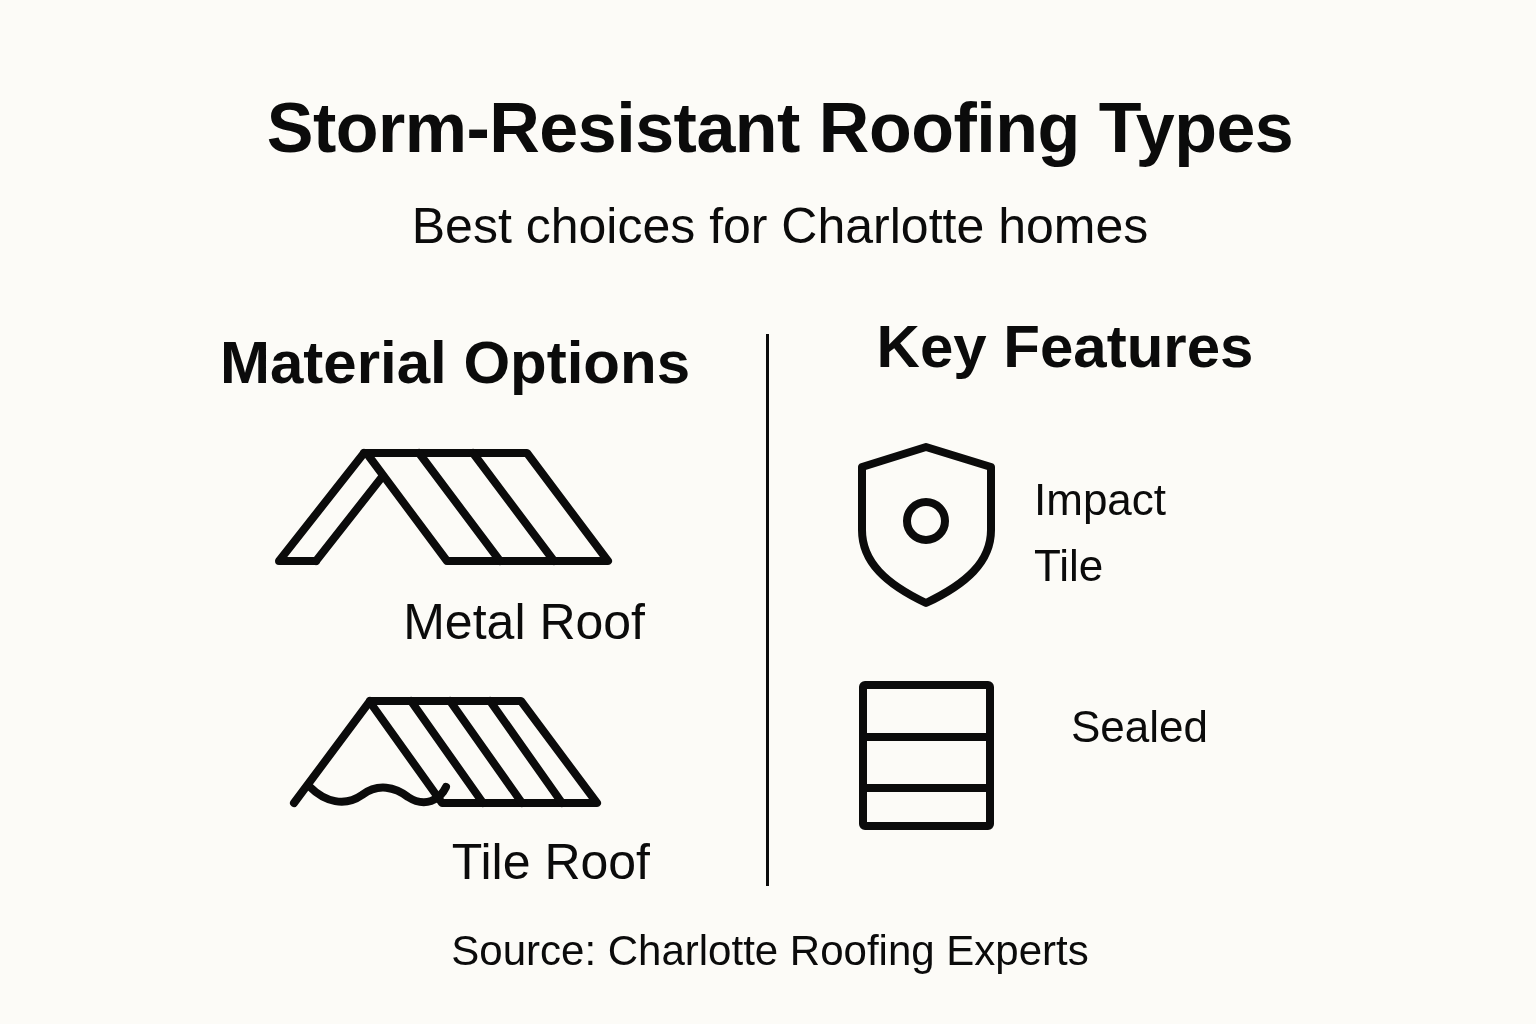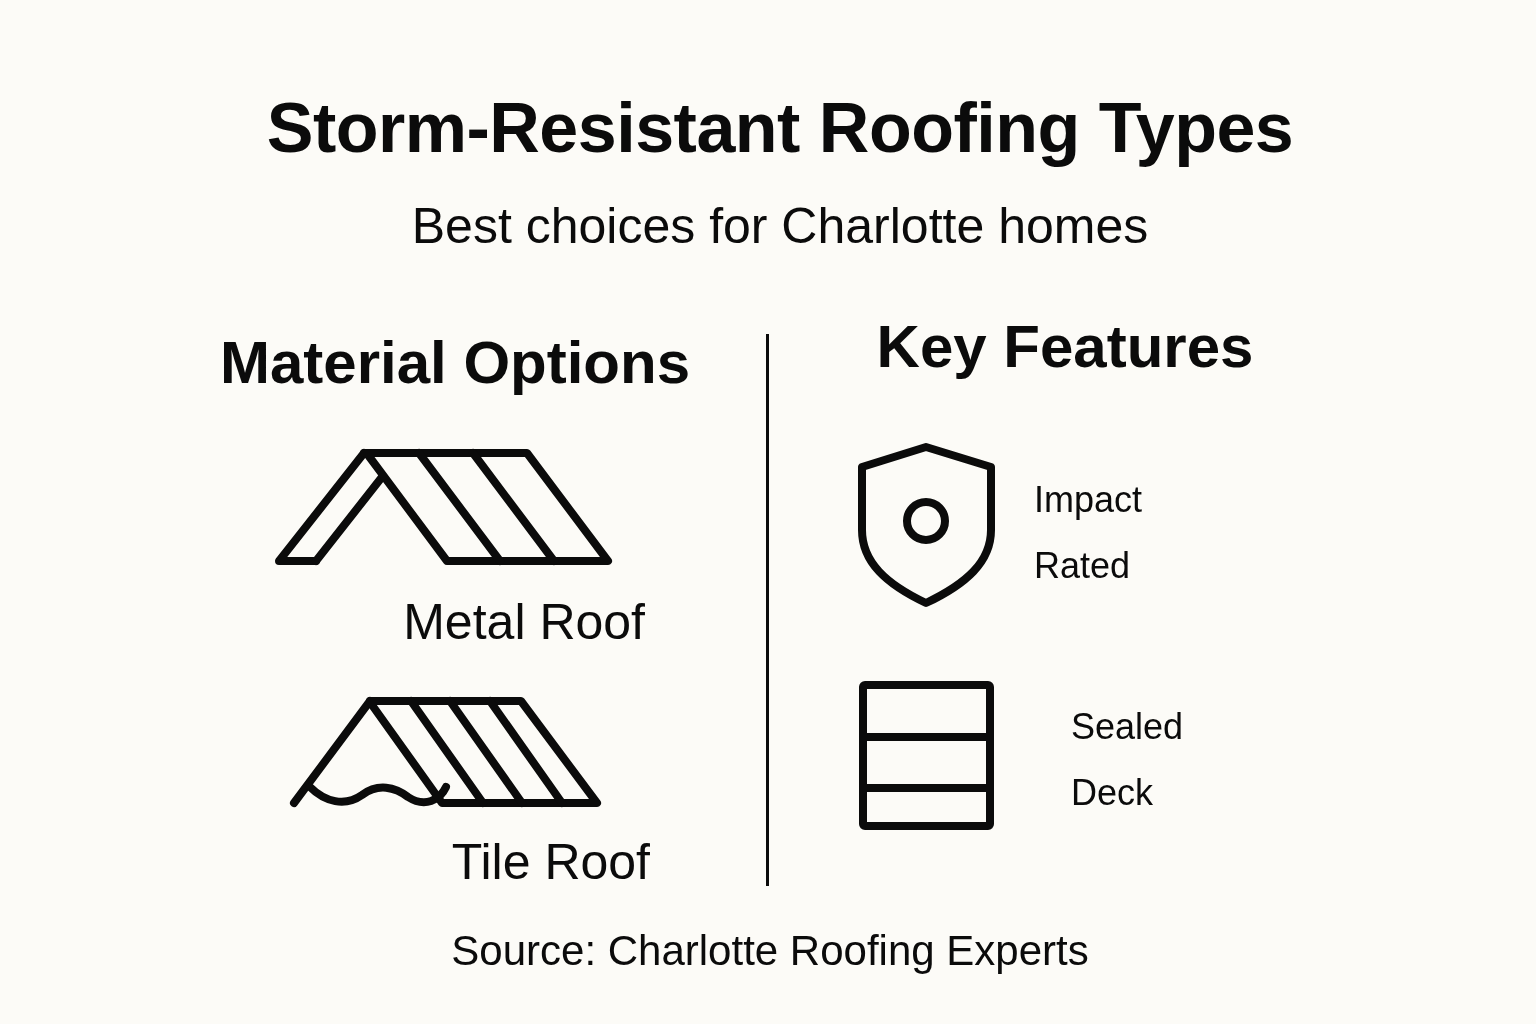--- a/index.html
+++ b/index.html
@@ -48,21 +48,21 @@
     }
     .material-label {
       font-size: 50px;
       line-height: 60px;
       text-align: right;
       width: 400px;
     }
     .label-metal { left: 245px; top: 592px; }
     .label-tile { left: 250px; top: 832px; }
     .feature-label {
-      font-size: 36px;
+      font-size: 44px;
       line-height: 66px;
       left: 1034px;
       width: 300px;
     }
     .label-impact { top: 467px; }
     .label-sealed { top: 694px; margin-left: 37px; }
     .source {
       left: 0; width: 1536px; top: 924px;
       text-align: center;
       font-size: 42px;
@@ -117,29 +117,28 @@
   <div class="abs col-heading heading-right">Key Features</div>
 
   <svg class="icon" style="left:855px; top:440px;" width="145" height="170" viewBox="855 440 145 170">
     <g fill="none" stroke="#0b0b0b" stroke-width="8" stroke-linejoin="round" stroke-linecap="round">
       <path d="M926,447 L991,467 L991,530 C991,562 966,584 926,603 C886,584 862,562 862,530 L862,467 Z"></path>
       <circle cx="926" cy="521" r="19"></circle>
     </g>
   </svg>
   <div class="abs feature-label label-impact">
     <div>Impact</div>
-    <div>Rated</div>
+    <div>Tile</div>
   </div>
 
   <svg class="icon" style="left:855px; top:678px;" width="145" height="158" viewBox="855 678 145 158">
     <g fill="none" stroke="#0b0b0b" stroke-width="8" stroke-linejoin="round">
       <rect x="863" y="685" width="127" height="141" rx="2"></rect>
       <line x1="863" y1="737" x2="990" y2="737"></line>
       <line x1="863" y1="788" x2="990" y2="788"></line>
     </g>
   </svg>
   <div class="abs feature-label label-sealed">
     <div>Sealed</div>
-    <div>Deck</div>
   </div>
 </div>
 
 <div class="abs source">Source: Charlotte Roofing Experts</div>
 
 </body></html>

